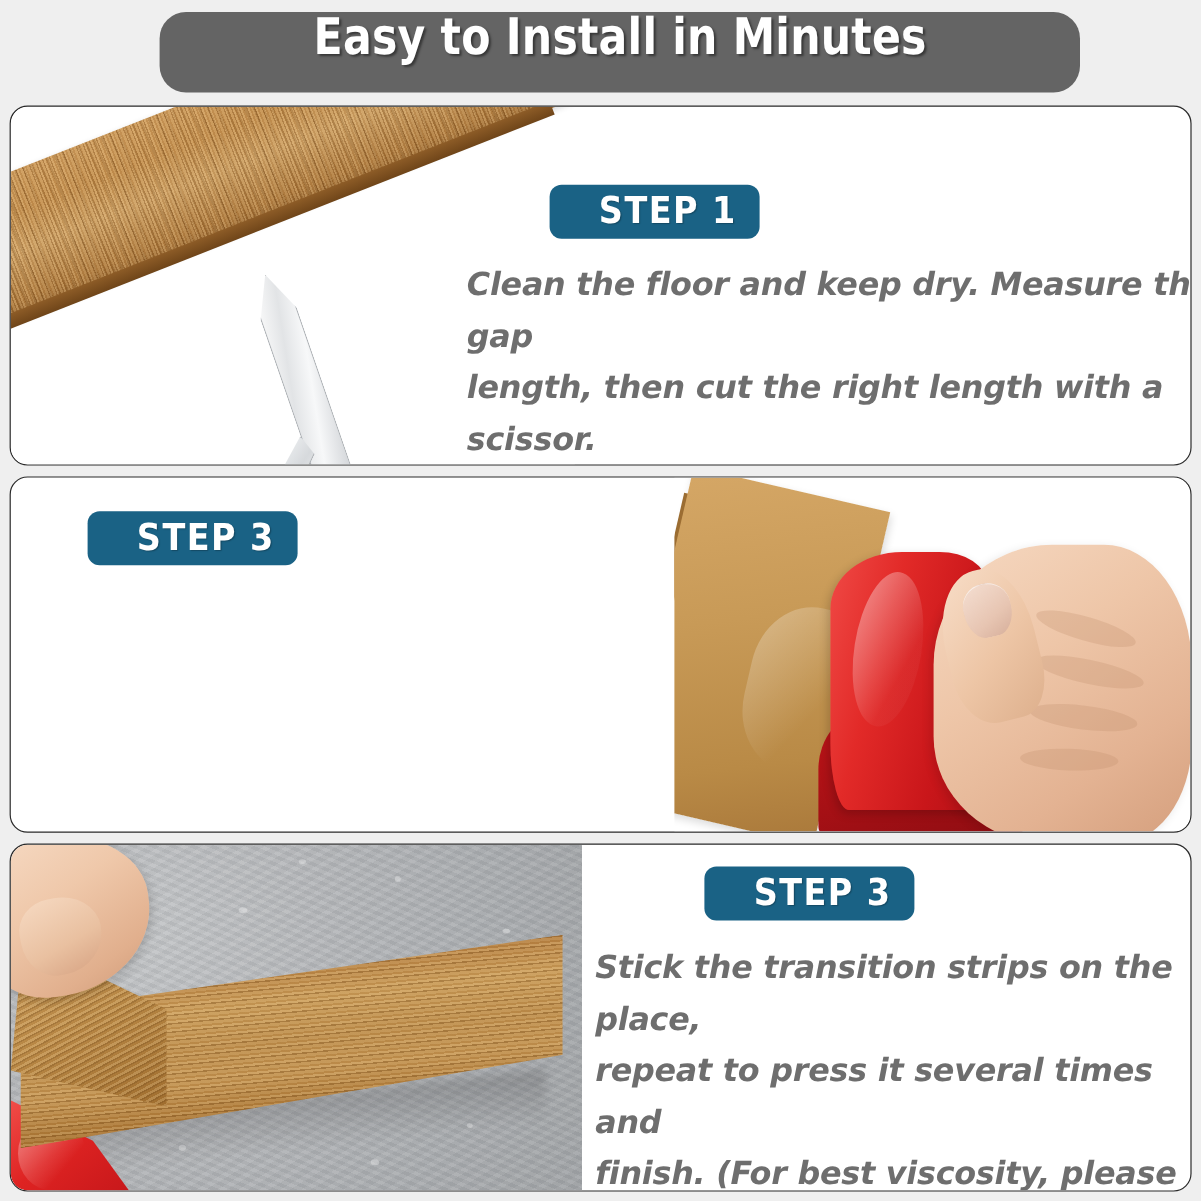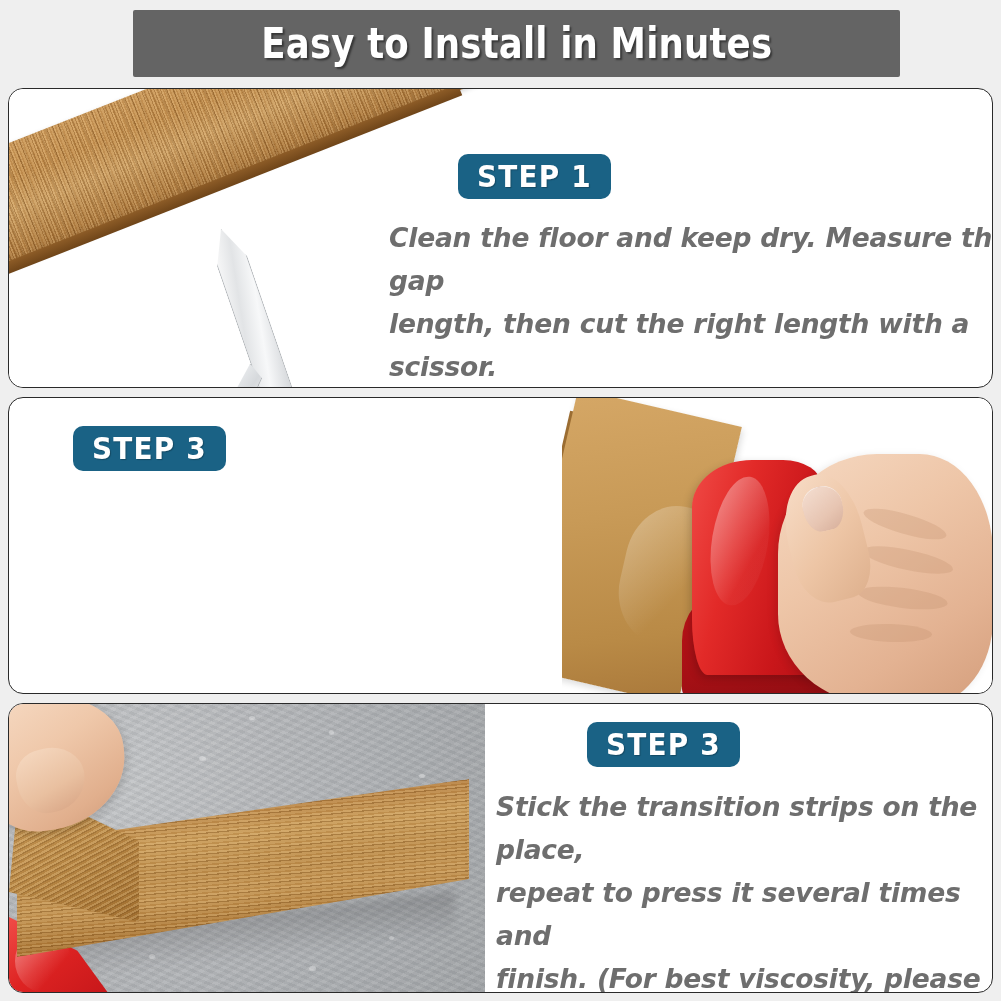--- a/index.html
+++ b/index.html
@@ -16,23 +16,23 @@
   }
 
   
   #header-banner {
     position: absolute;
     left: 133px;
     top: 10px;
     width: 767px;
     height: 67px;
     background: #646464;
-    border-radius: 2px;
+    border-radius: 22px;
     display: flex;
-    align-items: center;
+    align-items: flex-start;
     justify-content: center;
   }
   #header-title {
     color: #FFFFFF;
     font-family: "DejaVu Sans Condensed", "Liberation Sans Narrow", "Liberation Sans", sans-serif;
     font-size: 42px;
     font-weight: 700;
     letter-spacing: 0.2px;
     line-height: 1;
     transform: scaleX(0.94);
@@ -64,20 +64,21 @@
 
   
   .step-badge {
     position: absolute;
     background: #1A6285;
     border-radius: 10px;
     display: flex;
     align-items: center;
     justify-content: center;
     z-index: 20;
+    padding-left: 22px;
   }
   .step-badge-label {
     color: #FFFFFF;
     font-family: "DejaVu Sans Condensed", "Liberation Sans Narrow", "Liberation Sans", sans-serif;
     font-size: 31px;
     font-weight: 700;
     letter-spacing: 1.2px;
     line-height: 1;
     white-space: nowrap;
     text-shadow: 1px 1px 1px rgba(0,0,0,0.25);

